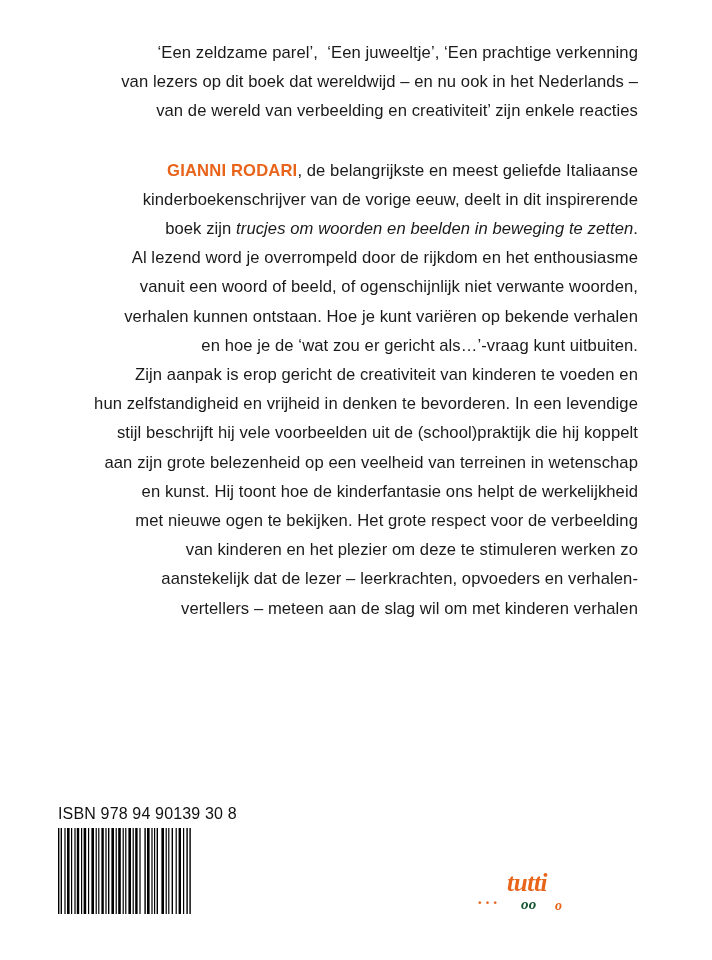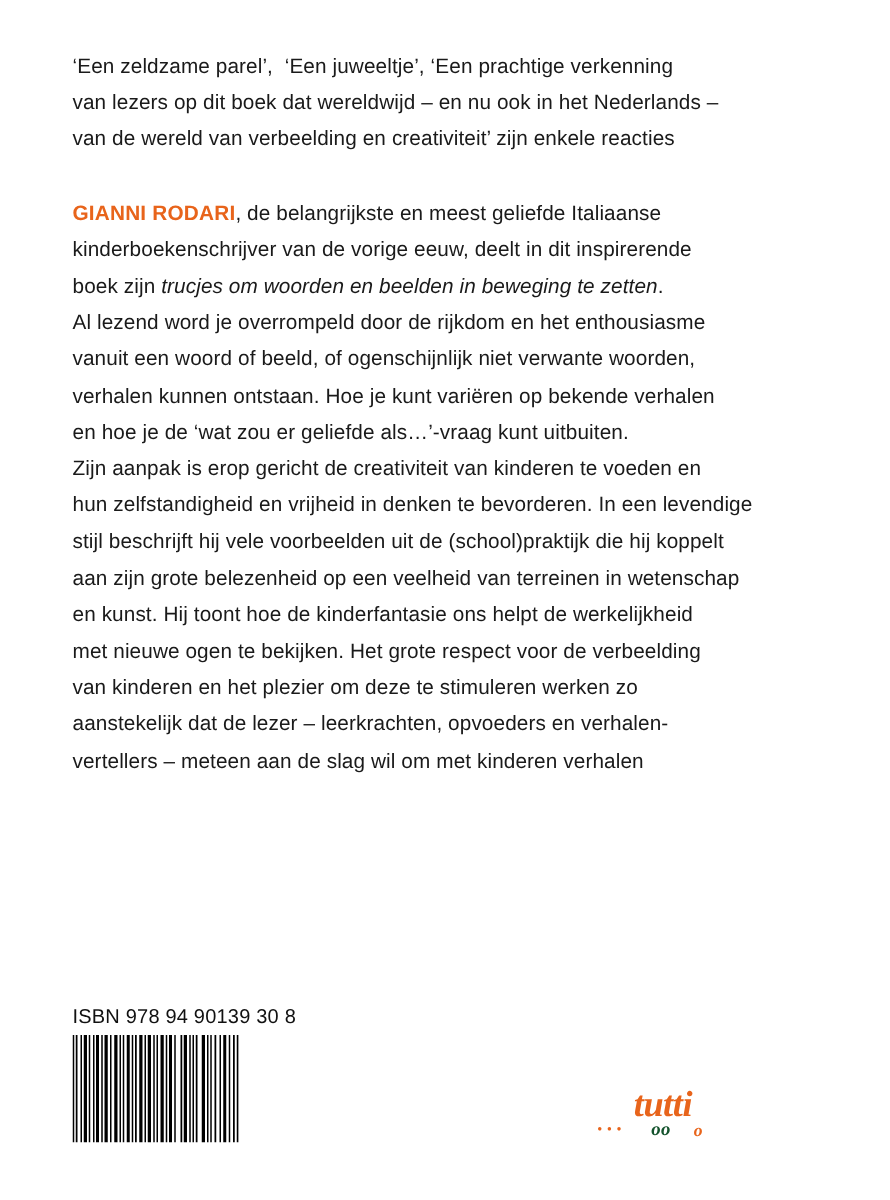--- a/index.html
+++ b/index.html
@@ -14,20 +14,21 @@
     overflow: hidden;
     font-family: "Liberation Sans", sans-serif;
     color: #1a1a1a;
     -webkit-font-smoothing: antialiased;
   }
 
   .page {
     position: absolute;
     inset: 0;
     background: #ffffff;
+    text-align: right;
   }
 
   
   .copy {
     position: absolute;
     left: 58px;
     top: 38px;
     width: 580px;
   }
 
@@ -101,21 +102,21 @@
     color: #e8641b;
   }
 
   .logo-word {
     position: absolute;
     left: 31px;
     top: 2px;
     font-family: "Liberation Serif", serif;
     font-style: italic;
     font-weight: bold;
-    font-size: 29px;
+    font-size: 25px;
     line-height: 1;
     letter-spacing: -0.012em;
     color: #e8641b;
   }
 
   .logo-sub-a {
     position: absolute;
     left: 45px;
     top: 29px;
     font-family: "Liberation Serif", serif;
@@ -152,21 +153,21 @@
       <span class="line">van de wereld van verbeelding en creativiteit’ zijn enkele reacties</span>
     </p>
 
     <p class="para">
       <span class="line"><span class="brand-name">GIANNI RODARI</span><span>, de belangrijkste en meest geliefde Italiaanse</span></span>
       <span class="line">kinderboekenschrijver van de vorige eeuw, deelt in dit inspirerende</span>
       <span class="line"><span>boek zijn </span><span class="title-italic">trucjes om woorden en beelden in beweging te zetten</span><span>.</span></span>
       <span class="line">Al lezend word je overrompeld door de rijkdom en het enthousiasme</span>
       <span class="line">vanuit een woord of beeld, of ogenschijnlijk niet verwante woorden,</span>
       <span class="line">verhalen kunnen ontstaan. Hoe je kunt variëren op bekende verhalen</span>
-      <span class="line">en hoe je de ‘wat zou er geliefde als…’-vraag kunt uitbuiten.</span>
+      <span class="line">en hoe je de ‘wat zou er gericht als…’-vraag kunt uitbuiten.</span>
       <span class="line">Zijn aanpak is erop gericht de creativiteit van kinderen te voeden en</span>
       <span class="line">hun zelfstandigheid en vrijheid in denken te bevorderen. In een levendige</span>
       <span class="line">stijl beschrijft hij vele voorbeelden uit de (school)praktijk die hij koppelt</span>
       <span class="line">aan zijn grote belezenheid op een veelheid van terreinen in wetenschap</span>
       <span class="line">en kunst. Hij toont hoe de kinderfantasie ons helpt de werkelijkheid</span>
       <span class="line">met nieuwe ogen te bekijken. Het grote respect voor de verbeelding</span>
       <span class="line">van kinderen en het plezier om deze te stimuleren werken zo</span>
       <span class="line">aanstekelijk dat de lezer – leerkrachten, opvoeders en verhalen-</span>
       <span class="line">vertellers – meteen aan de slag wil om met kinderen verhalen</span>
     </p>

